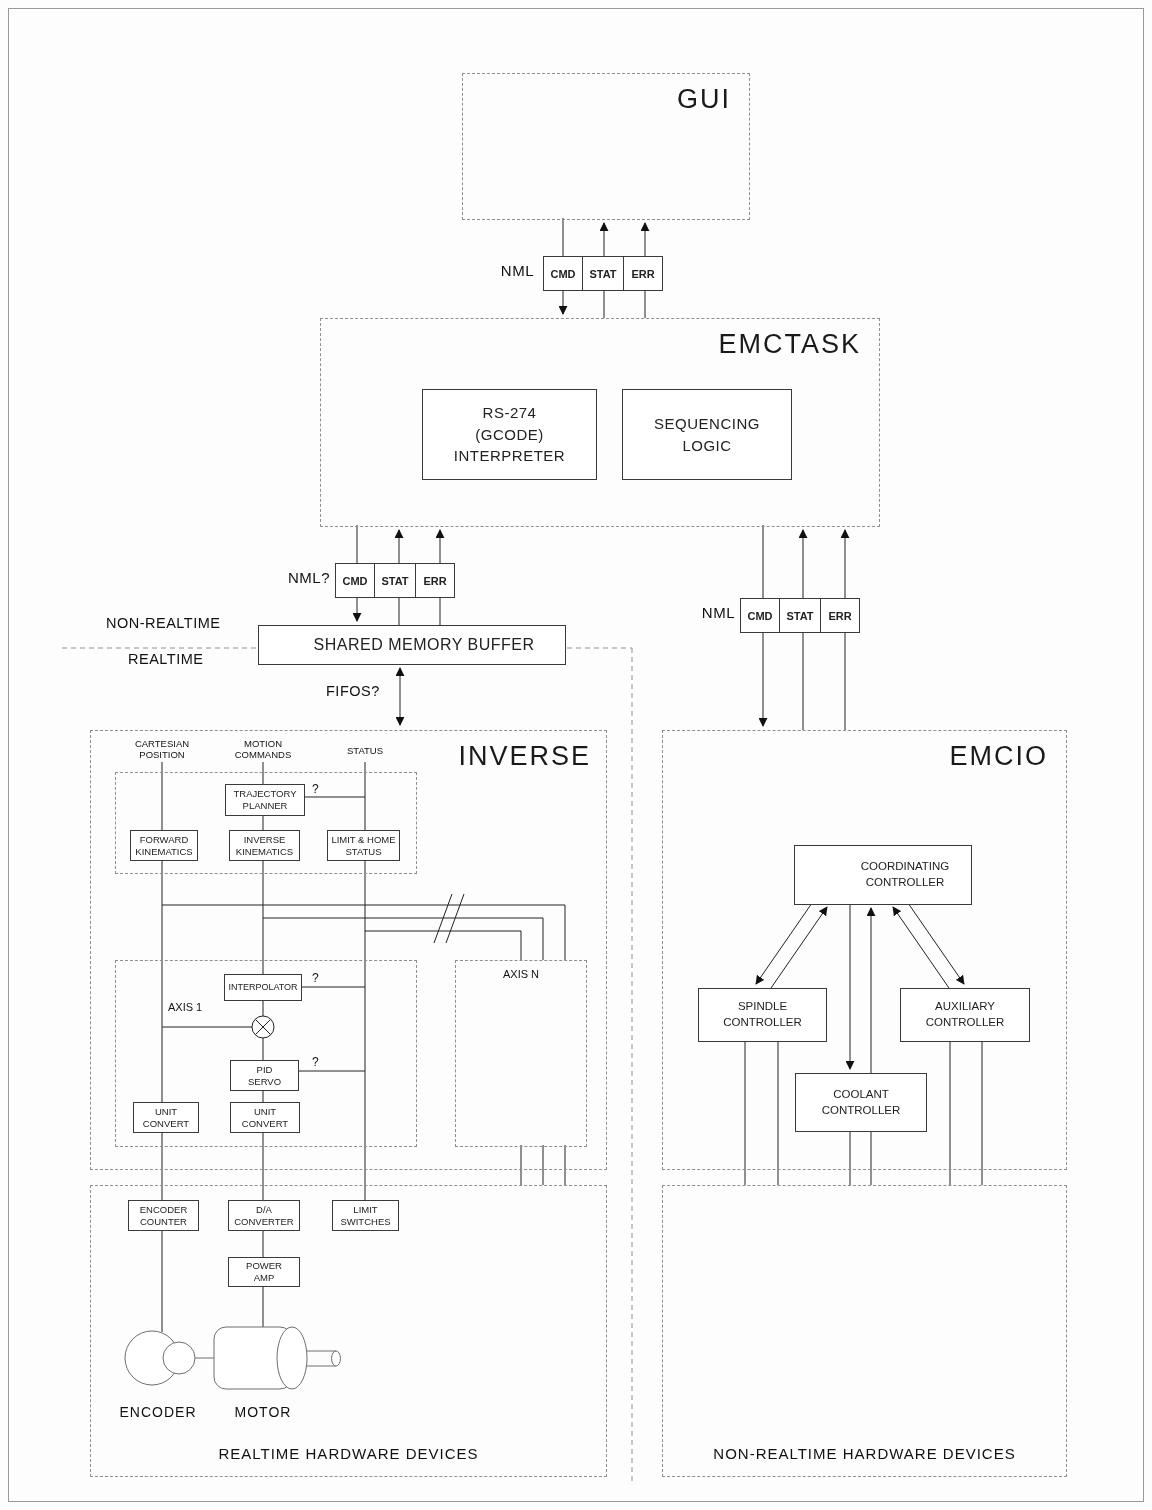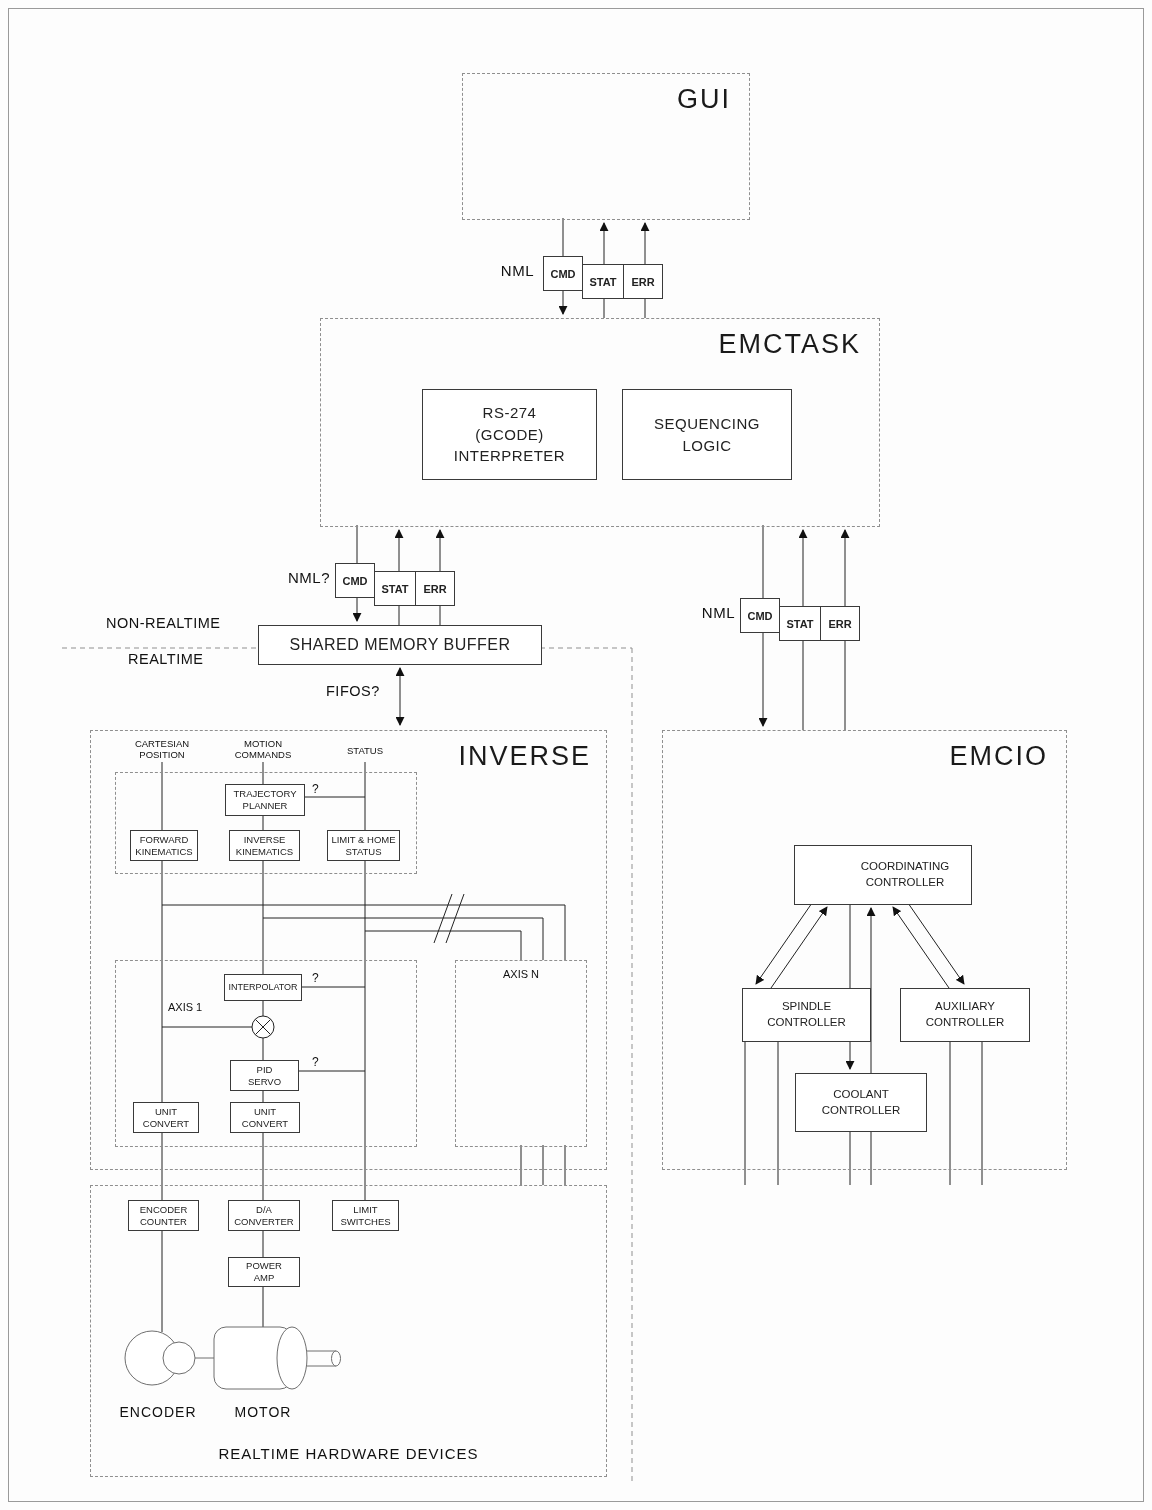--- a/index.html
+++ b/index.html
@@ -16,21 +16,21 @@
   }
   .dashed-box{position:absolute;border:1px dashed #8f8f8f;background:transparent;}
   .lbl{position:absolute;white-space:pre-line;color:#111;}
   .t-big{font-size:27px;letter-spacing:2px;color:#1a1a1a;}
   .title-corner{position:absolute;top:10px;right:18px;}
   .chan{position:absolute;display:flex;}
   .chan .cbox{
     border:1px solid #3a3a3a;background:#fff;height:35px;box-sizing:border-box;
     display:flex;align-items:center;justify-content:center;font-size:11px;color:#222;font-weight:bold;
   }
-  .chan .cbox + .cbox{margin-left:-1px;margin-top:8px;}
+  .chan .cbox + .cbox{margin-left:-1px;}
   .f9{font-size:9.5px;}
   .f11{font-size:11px;}
   .f12{font-size:11.5px;line-height:1.35;}
   .f15{font-size:15px;line-height:1.45;letter-spacing:0.5px;}
   .f16{font-size:16px;letter-spacing:0.5px;}
   .nml{font-size:15px;letter-spacing:0.5px;}
   .center{text-align:center;}
   .hw-title{font-size:15px;letter-spacing:1px;}
 </style>
 </head>
@@ -183,21 +183,21 @@
   <div class="lbl nml" style="left:687px;top:604px;width:48px;text-align:right;">NML</div>
   <div class="chan" style="left:740px;top:598px;">
     <div class="cbox" style="width:40px;">CMD</div>
     <div class="cbox" style="width:42px;">STAT</div>
     <div class="cbox" style="width:40px;">ERR</div>
   </div>
 
   <div class="lbl" style="left:106px;top:615px;font-size:14.5px;letter-spacing:0.5px;">NON-REALTIME</div>
   <div class="lbl" style="left:128px;top:651px;font-size:14.5px;letter-spacing:0.5px;">REALTIME</div>
 
-  <div class="box f16" style="left:258px;top:625px;width:282px;height:38px;">SHARED MEMORY BUFFER</div>
+  <div class="box f16" style="left:258px;top:625px;width:282px;height:38px;padding-left:24px;">SHARED MEMORY BUFFER</div>
 
   <div class="lbl" style="left:326px;top:683px;font-size:14.5px;letter-spacing:0.5px;">FIFOS?</div>
 
   <div class="dashed-box" style="left:90px;top:730px;width:515px;height:438px;">
     <div class="lbl t-big" style="top:10px;right:15px;">INVERSE</div>
   </div>
 
   <div class="lbl f9 center" style="left:122px;top:738px;width:80px;">CARTESIAN
 POSITION</div>
   <div class="lbl f9 center" style="left:223px;top:738px;width:80px;">MOTION
@@ -235,21 +235,21 @@
 
   <div class="dashed-box" style="left:662px;top:730px;width:403px;height:438px;">
     <div class="lbl t-big title-corner">EMCIO</div>
   </div>
 
   <div class="dashed-box" style="left:455px;top:960px;width:130px;height:185px;">
     <div class="lbl f11 center" style="left:0;top:7px;width:130px;">AXIS N</div>
   </div>
   <div class="box f12" style="left:794px;top:845px;width:132px;height:58px;padding-left:44px;">COORDINATING
 CONTROLLER</div>
-  <div class="box f12" style="left:698px;top:988px;width:127px;height:52px;margin-left:44px;">SPINDLE
+  <div class="box f12" style="left:698px;top:988px;width:127px;height:52px;">SPINDLE
 CONTROLLER</div>
   <div class="box f12" style="left:900px;top:988px;width:128px;height:52px;">AUXILIARY
 CONTROLLER</div>
   <div class="box f12" style="left:795px;top:1073px;width:130px;height:57px;">COOLANT
 CONTROLLER</div>
 
   <div class="dashed-box" style="left:90px;top:1185px;width:515px;height:290px;">
     <div class="lbl hw-title center" style="left:0;bottom:14px;width:515px;">REALTIME HARDWARE DEVICES</div>
   </div>
   <div class="box f9" style="left:128px;top:1200px;width:69px;height:29px;">ENCODER
@@ -257,13 +257,16 @@
   <div class="box f9" style="left:228px;top:1200px;width:70px;height:29px;">D/A
 CONVERTER</div>
   <div class="box f9" style="left:332px;top:1200px;width:65px;height:29px;">LIMIT
 SWITCHES</div>
   <div class="box f9" style="left:228px;top:1257px;width:70px;height:28px;">POWER
 AMP</div>
 
   <div class="lbl center" style="left:108px;top:1404px;width:100px;font-size:14px;letter-spacing:1px;">ENCODER</div>
   <div class="lbl center" style="left:213px;top:1404px;width:100px;font-size:14px;letter-spacing:1px;">MOTOR</div>
 
+  <div class="dashed-box" style="left:662px;top:1185px;width:403px;height:290px;">
+    <div class="lbl hw-title center" style="left:0;bottom:14px;width:403px;">NON-REALTIME HARDWARE DEVICES</div>
+  </div>
 </div>
 
 </body></html>

